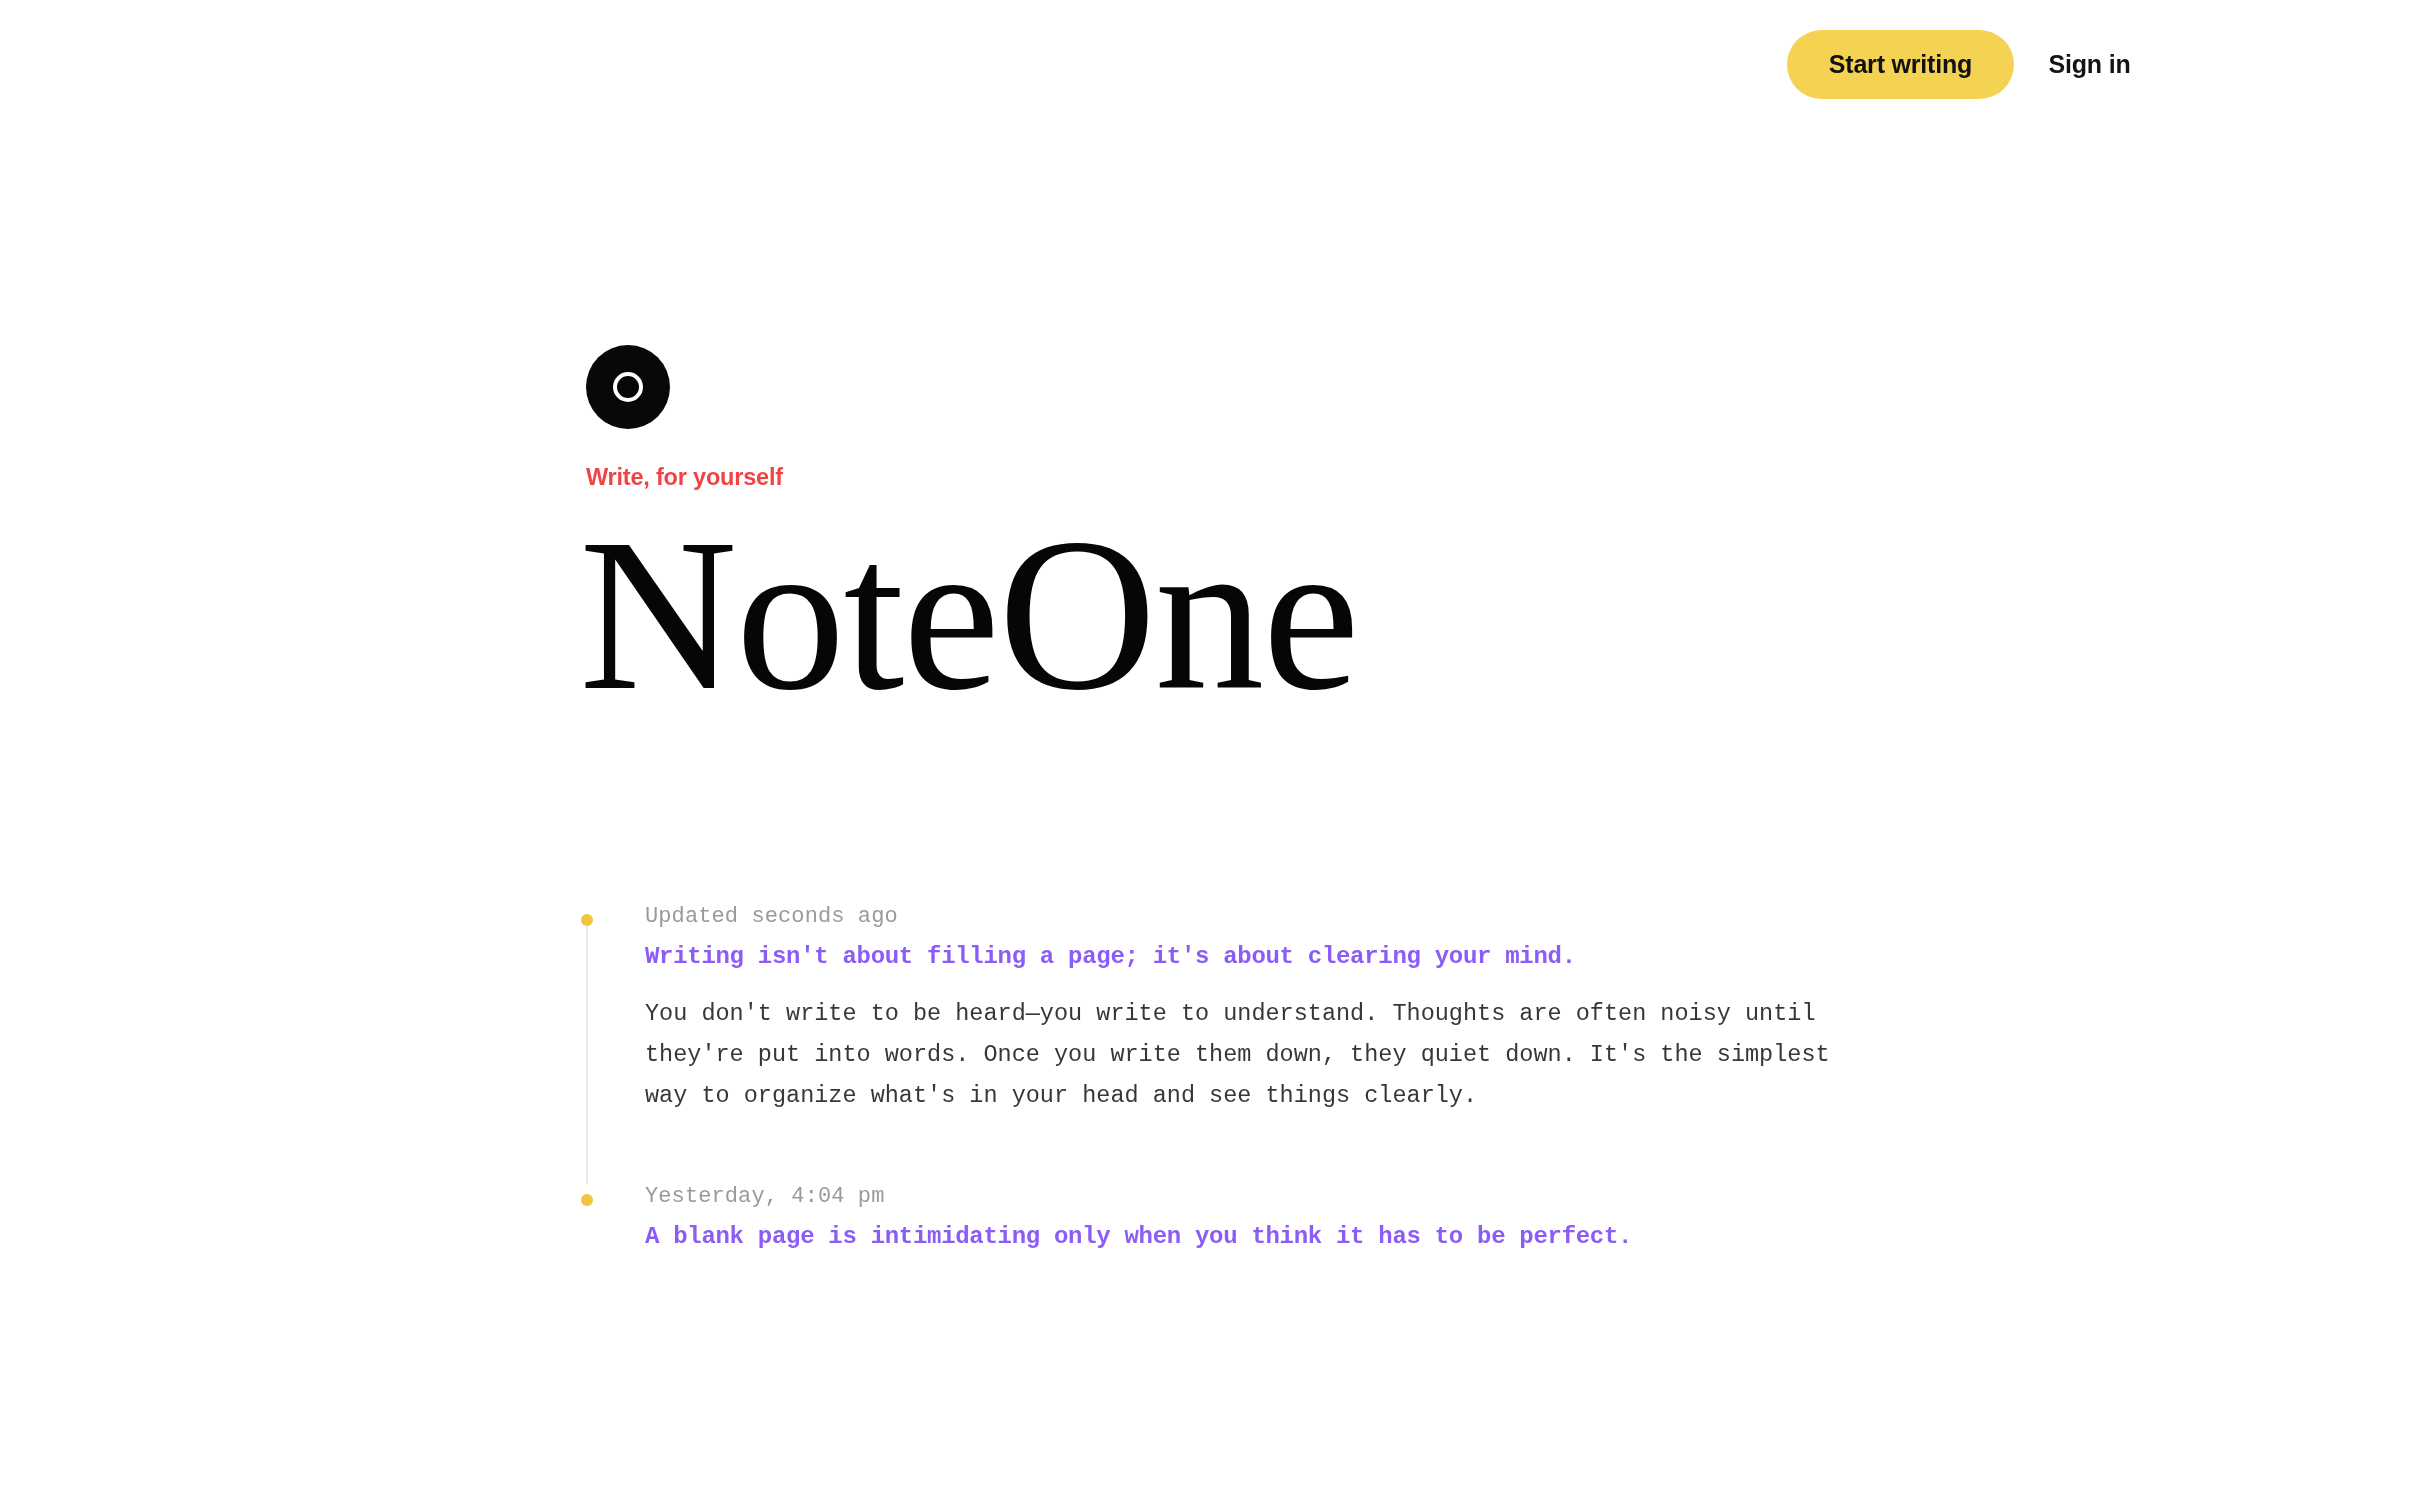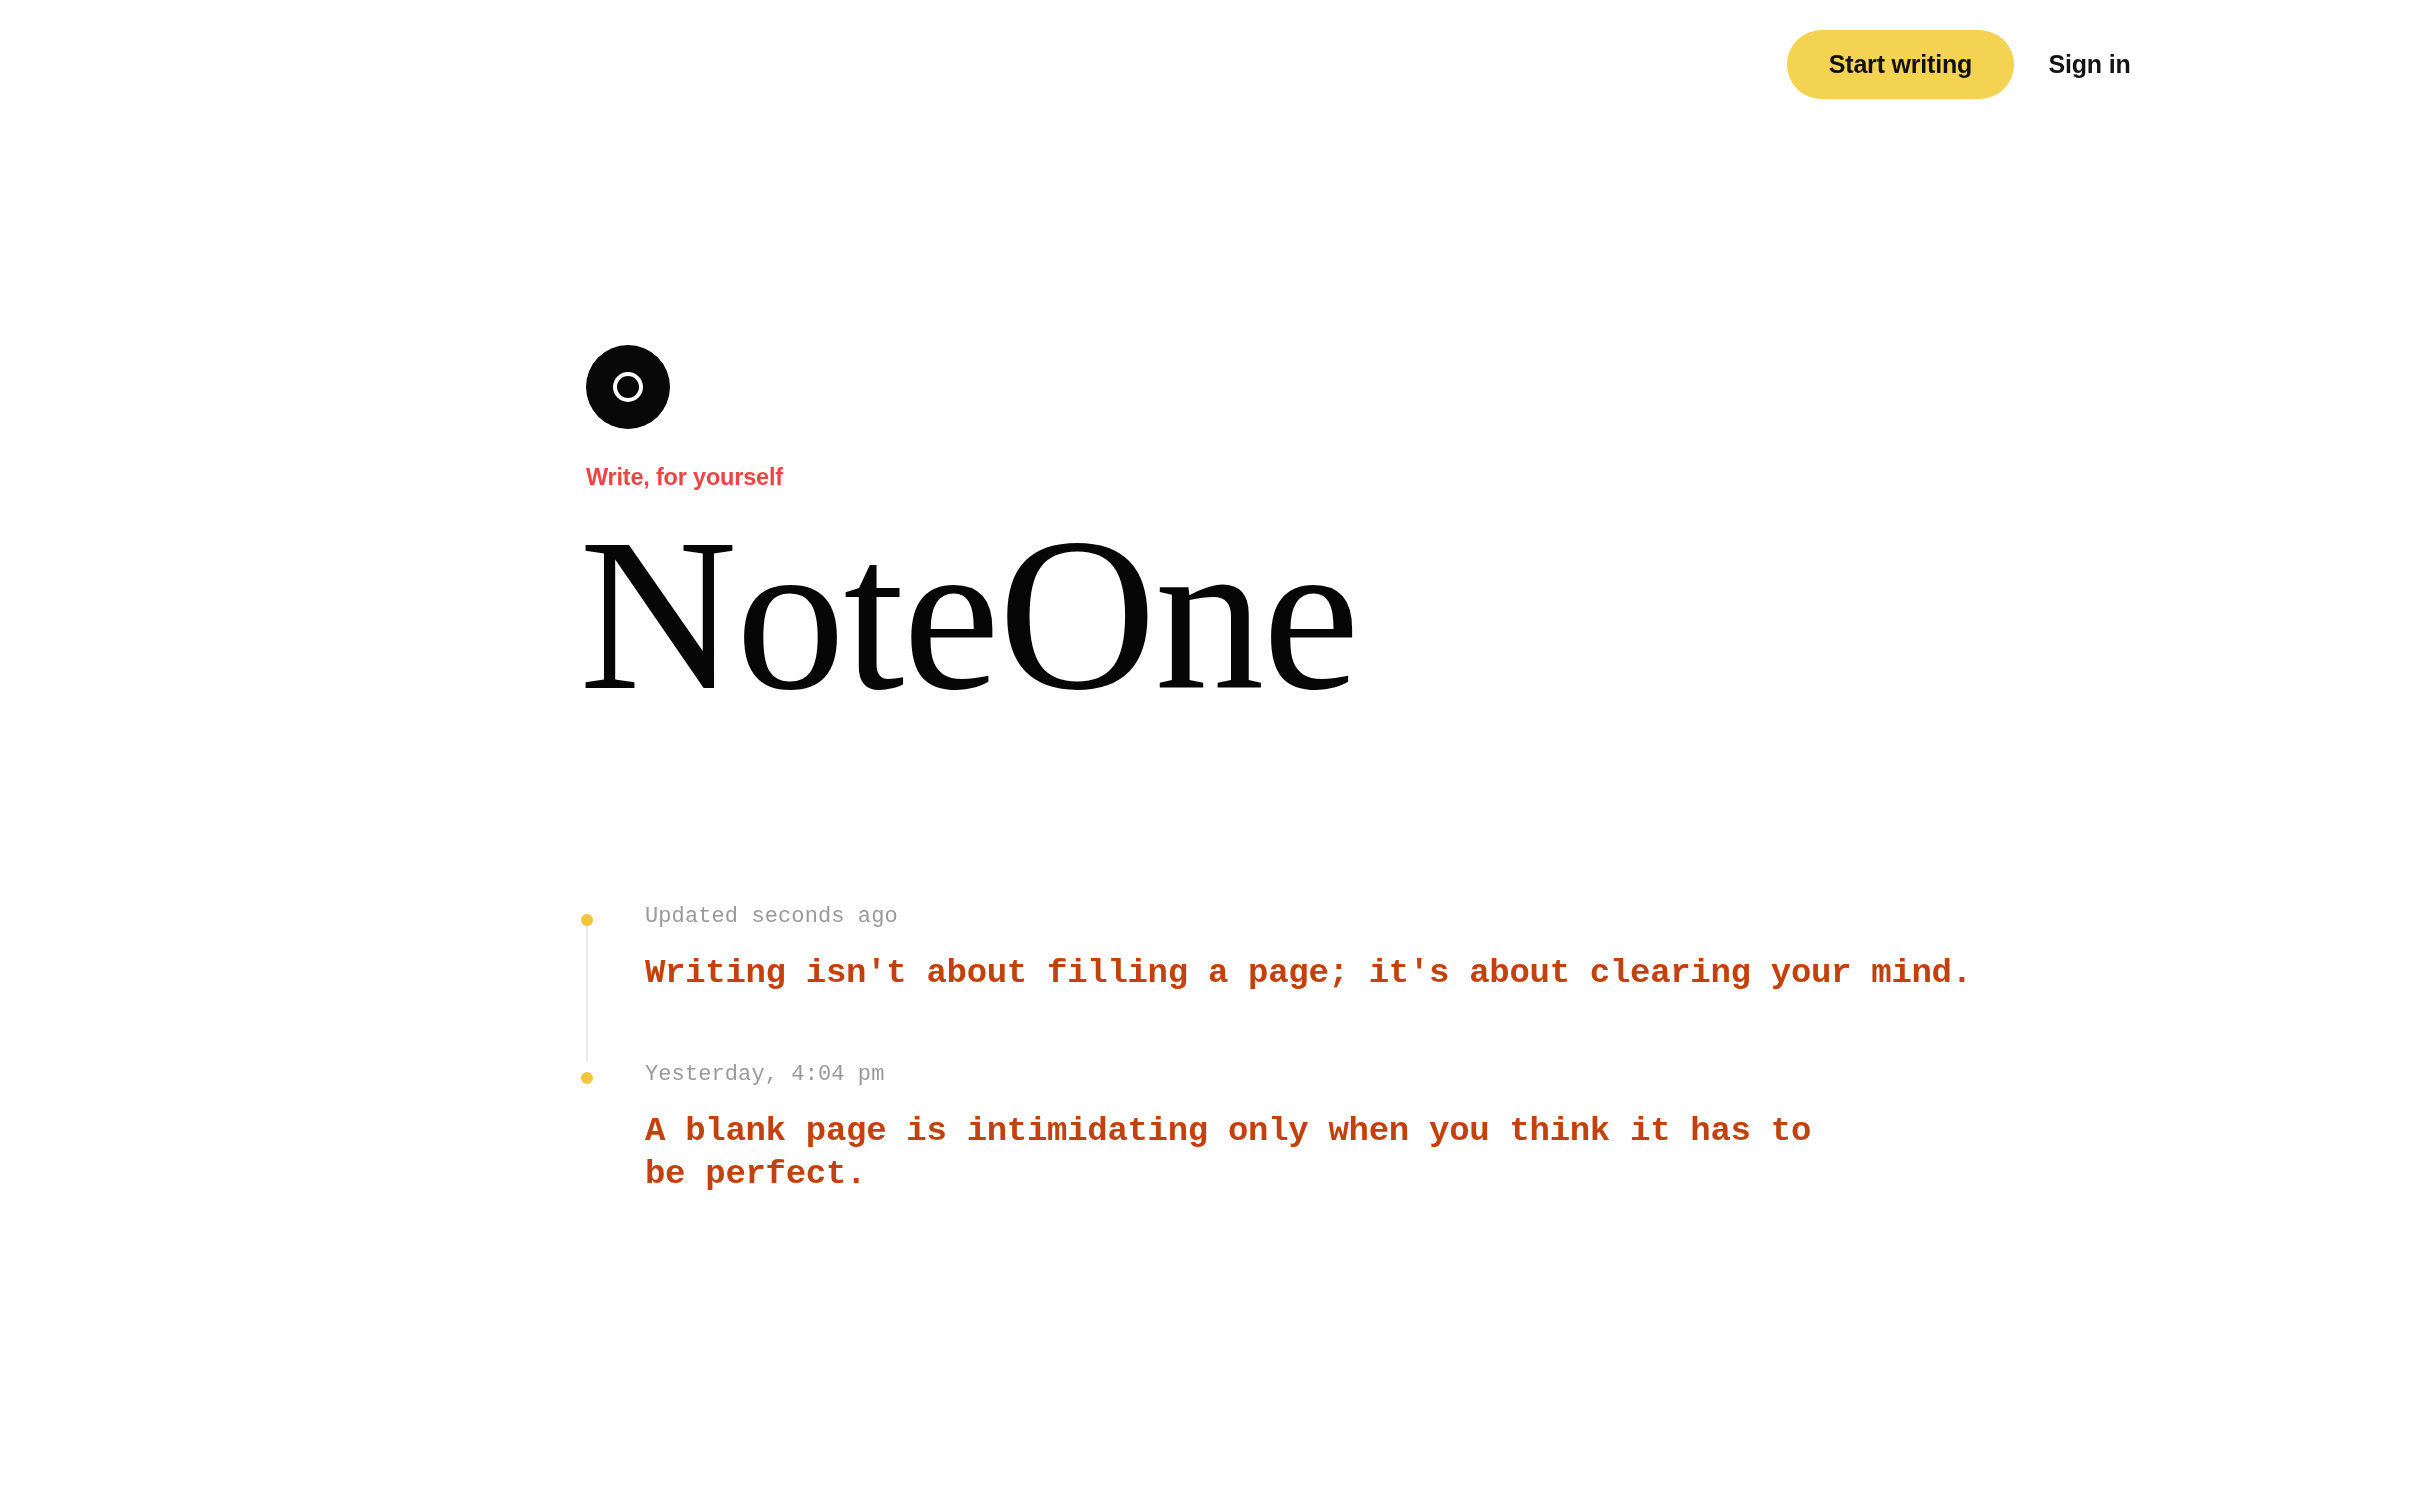--- a/index.html
+++ b/index.html
@@ -130,24 +130,24 @@
     border-radius: 50%;
     background: #f3c53f;
   }
   .note-time {
     font-size: 22px;
     color: #9a9a9a;
     letter-spacing: 0.1px;
     line-height: 1.2;
   }
   .note-title {
-    margin-top: 22px;
-    font-size: 34px;
+    margin-top: 12px;
+    font-size: 24px;
     font-weight: 700;
-    color: #c2410c;
+    color: #8b5cf6;
     letter-spacing: -0.3px;
     line-height: 1.25;
   }
   .note-body {
     margin-top: 22px;
     font-size: 23.5px;
     color: #35383b;
     line-height: 1.74;
     max-width: 1219px;
   }
@@ -171,20 +171,21 @@
     <div class="wordmark">NoteOne</div>
   </div>
 
   <div class="timeline">
 
     <div class="note first">
       <span class="rail"></span>
       <span class="dot"></span>
       <div class="note-time">Updated seconds ago</div>
       <div class="note-title">Writing isn't about filling a page; it's about clearing your mind.</div>
+      <div class="note-body">You don't write to be heard—you write to understand. Thoughts are often noisy until they're put into words. Once you write them down, they quiet down. It's the simplest way to organize what's in your head and see things clearly.</div>
     </div>
 
     <div class="note second">
       <span class="dot"></span>
       <div class="note-time">Yesterday, 4:04 pm</div>
       <div class="note-title">A blank page is intimidating only when you think it has to be perfect.</div>
     </div>
 
   </div>
 </div>

